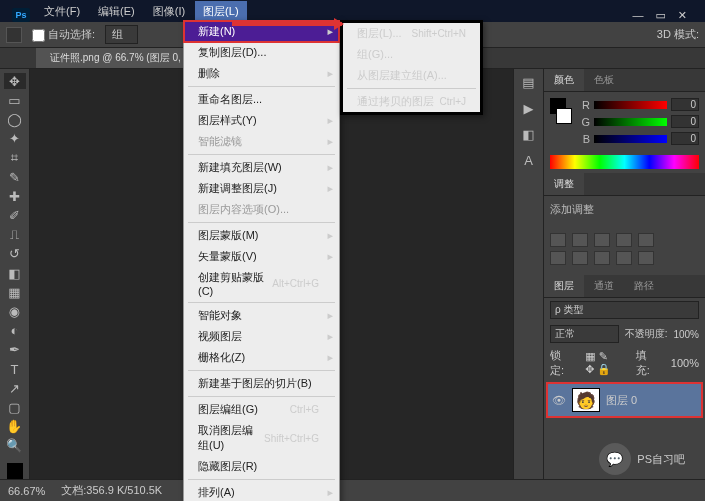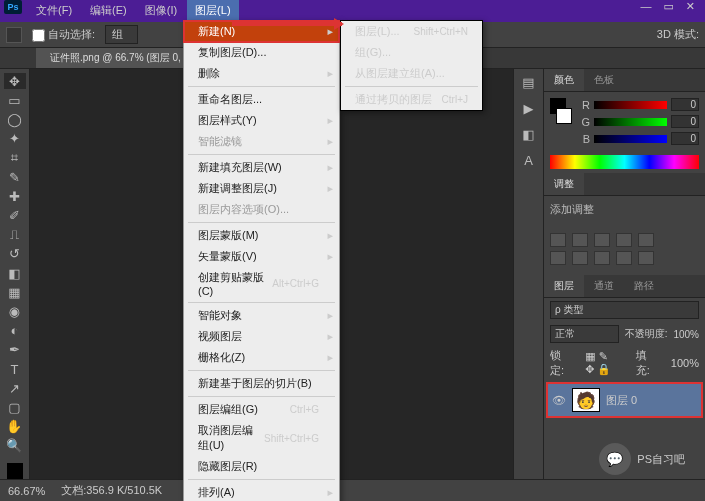--- a/index.html
+++ b/index.html
@@ -1,17 +1,17 @@
 <!DOCTYPE html>
 <html><head>
 <meta charset="utf-8">
 <style>
 *{margin:0;padding:0;box-sizing:border-box;font-family:"Microsoft YaHei",sans-serif;font-size:11px;color:#ccc;user-select:none}
 body{background:#535353;width:705px;height:501px;overflow:hidden;position:relative}
-.titlebar{height:22px;background:#4c1d95;display:flex;align-items:flex-start;padding:0 4px}
+.titlebar{height:22px;background:#0f172a;display:flex;align-items:flex-end;padding:0 12px}
 .ps-logo{width:18px;height:14px;background:#001e36;border-radius:2px;color:#31a8ff;font-weight:bold;font-size:9px;display:flex;align-items:center;justify-content:center;margin-right:6px}
 .menubar{display:flex;gap:2px}
 .menu-item{padding:3px 8px;cursor:default}
 .menu-item.active{background:#4b6eaf;color:#fff}
 .win-controls{margin-left:auto;display:flex;gap:12px;padding-right:6px;color:#888}
 .optbar{height:26px;background:#424242;border-bottom:1px solid #222;display:flex;align-items:center;padding:0 6px;gap:10px}
 .optbar .ico{width:16px;height:16px;background:#333;border:1px solid #555}
 .chk{display:flex;align-items:flex-end;gap:3px;color:#aaa}
 .sel{background:#3a3a3a;border:1px solid #222;padding:1px 14px 1px 6px;color:#ccc;position:relative}
 .tabbar{height:21px;background:#383838;border-bottom:1px solid #222;display:flex;align-items:center;padding-left:36px}
@@ -48,27 +48,27 @@
 .layer-row{display:flex;align-items:center;padding:4px;gap:6px;border:2px solid #d33;background:#5a749c;margin:2px}
 .eye{width:14px;text-align:center}
 .thumb{width:28px;height:24px;background:#fff;border:1px solid #000;display:flex;align-items:center;justify-content:center;font-size:16px}
 .statusbar{position:absolute;bottom:0;left:0;right:0;height:22px;background:#424242;border-top:1px solid #222;display:flex;align-items:center;padding:0 8px;gap:16px;color:#aaa;font-size:10px}
 .watermark{position:absolute;bottom:26px;right:20px;display:flex;align-items:center;gap:6px;color:#fff;font-size:14px}
 .wm-circle{width:32px;height:32px;border-radius:50%;background:#5a5a5a;display:flex;align-items:center;justify-content:center;font-size:14px}
 
 
 .dropdown{position:absolute;top:20px;left:183px;width:157px;background:#ededed;border:1px solid #999;box-shadow:2px 2px 6px rgba(0,0,0,.4);z-index:10}
 .dropdown .row{display:flex;align-items:center;padding:3px 20px 3px 14px;color:#222;font-size:11px;position:relative}
-.dropdown .row.hi{background:#c2410c;color:#fff}
+.dropdown .row.hi{background:#4c1d95;color:#fff}
 .dropdown .row.dis{color:#999}
 .dropdown .sep{height:1px;background:#ccc;margin:2px 4px}
 .dropdown .sc{margin-left:auto;font-size:10px}
 .dropdown .arr{position:absolute;right:6px}
 
-.submenu{position:absolute;top:20px;left:340px;width:143px;background:#ededed;border:1px solid #000000;box-shadow:2px 2px 6px rgba(0,0,0,.4);z-index:11}
+.submenu{position:absolute;top:20px;left:340px;width:143px;background:#ededed;border:3px solid #000000;box-shadow:2px 2px 6px rgba(0,0,0,.4);z-index:11}
 .submenu .row{display:flex;align-items:center;padding:3px 14px;color:#222;font-size:11px}
 .submenu .row.hi{background:#4b6eaf;color:#fff;outline:2px solid #d33;outline-offset:-1px}
 .submenu .sep{height:1px;background:#ccc;margin:2px 4px}
 .submenu .sc{margin-left:auto;font-size:10px}
 
 .red-arrow{position:absolute;top:22px;left:232px;width:110px;height:4px;background:#d33;z-index:13}
 .red-arrow:after{content:"";position:absolute;right:-8px;top:-4px;border:6px solid transparent;border-left:10px solid #d33}
 </style>
 </head>
 <body>

